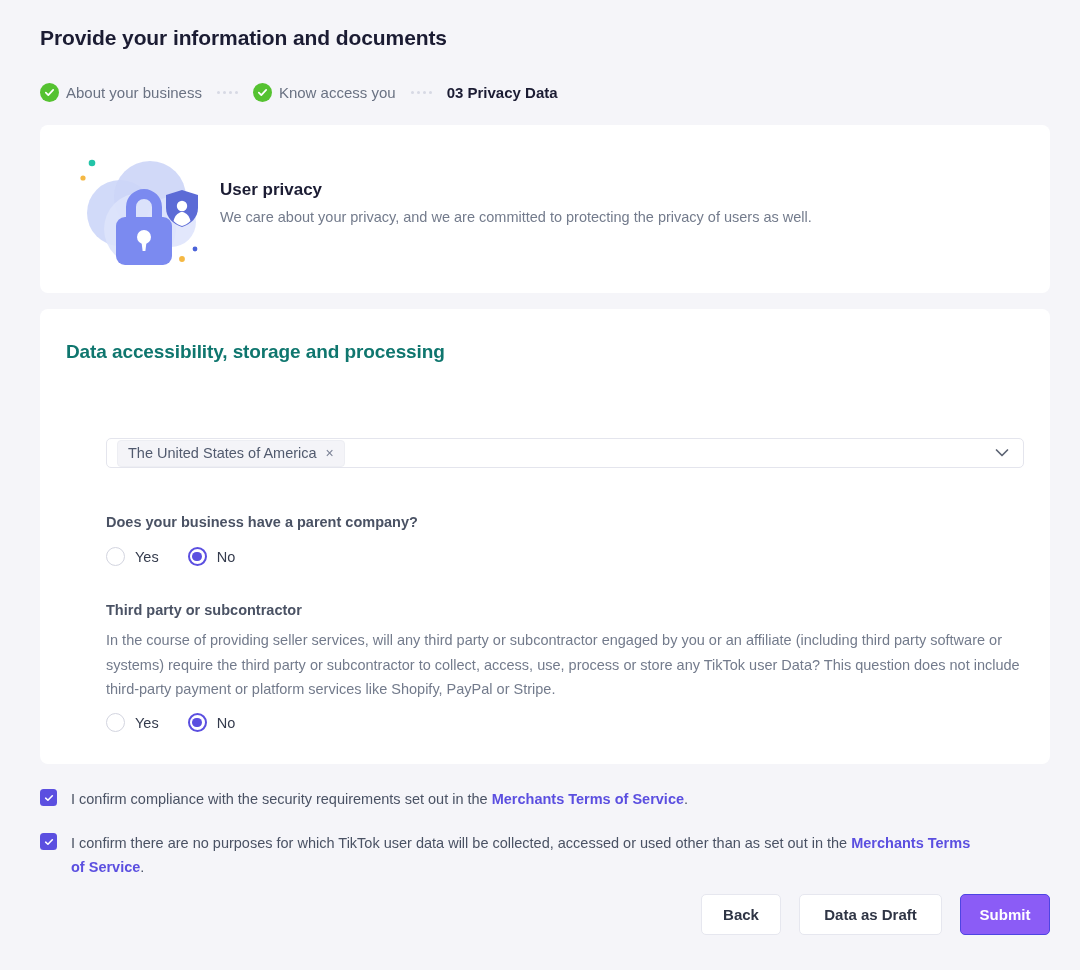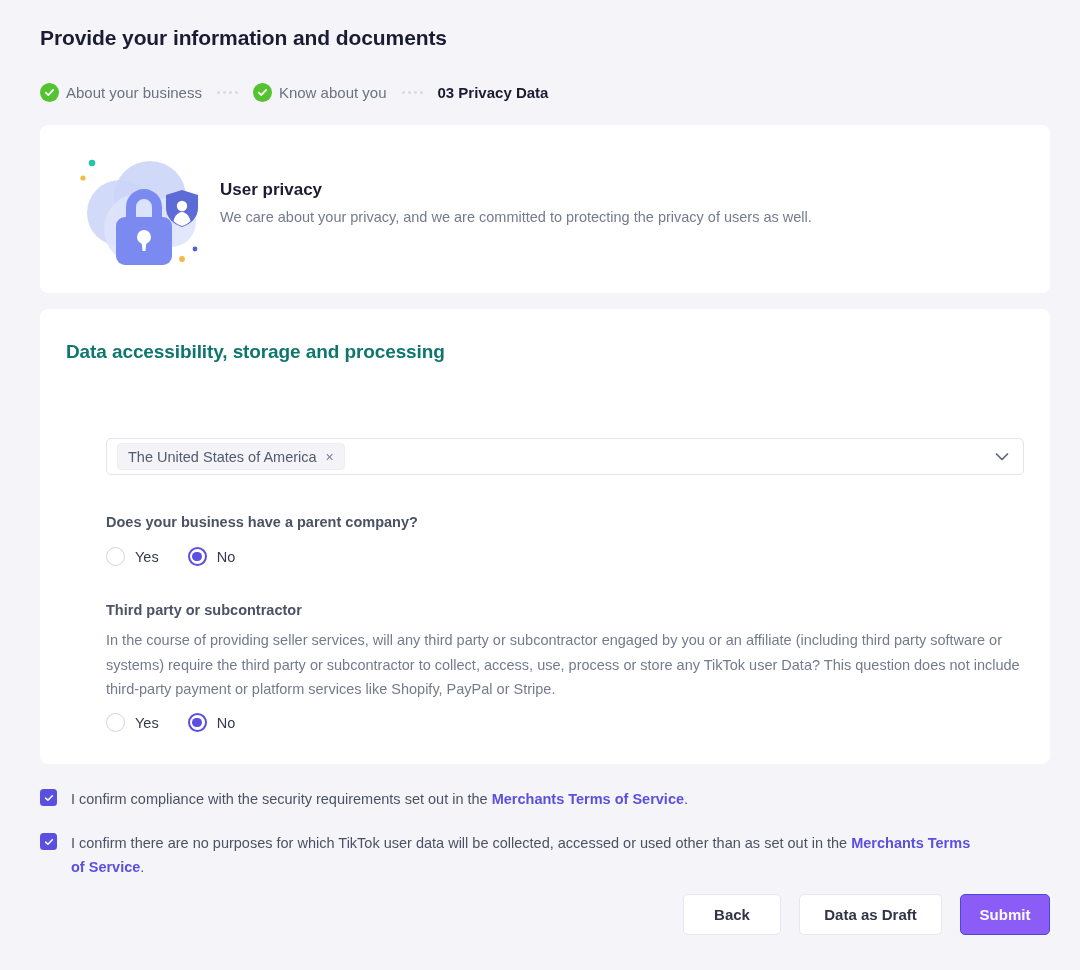--- a/index.html
+++ b/index.html
@@ -139,21 +139,21 @@
   .q1-label { position: absolute; left: 66px; top: 97px; }
   .q2-label { position: absolute; left: 66px; top: 205px; }
   .q3-label { position: absolute; left: 66px; top: 293px; }
 
   
   .select-box {
     position: absolute;
     left: 66px;
     top: 129px;
     width: 918px;
-    height: 37px;
+    height: 30px;
     border: 1px solid #e4e5ed;
     border-radius: 5px;
     background: #ffffff;
     display: flex;
     align-items: center;
     padding: 0 10px;
   }
   .tag {
     display: inline-flex;
     align-items: center;
@@ -273,21 +273,21 @@
     font-size: 15px;
     font-weight: bold;
     display: flex;
     align-items: center;
     justify-content: center;
     cursor: pointer;
     border: 1px solid #e6e7ef;
     background: #ffffff;
     color: #2f3545;
   }
-  .btn-back { width: 98px; }
+  .btn-back { width: 80px; }
   .btn-draft { width: 143px; }
   .btn-submit {
     width: 90px;
     background: #8b5cf6;
     border-color: #4e44e3;
     color: #ffffff;
   }
 </style>
 </head>
 <body>
@@ -312,21 +312,21 @@
         <i></i>
         <i></i>
       </span>
 
     <div class="step">
       <span class="step-check">
         <svg width="11" height="11" viewBox="0 0 12 12">
             <path d="M2 6.2 L4.7 8.8 L10 3.2" stroke="#ffffff" stroke-width="1.9" fill="none" stroke-linecap="round" stroke-linejoin="round"></path>
           </svg>
       </span>
-      <span class="step-label">Know about you</span>
+      <span class="step-label">Know access you</span>
     </div>
 
     <span class="step-sep">
         <i></i>
         <i></i>
         <i></i>
         <i></i>
       </span>
 
     <div class="step current">

